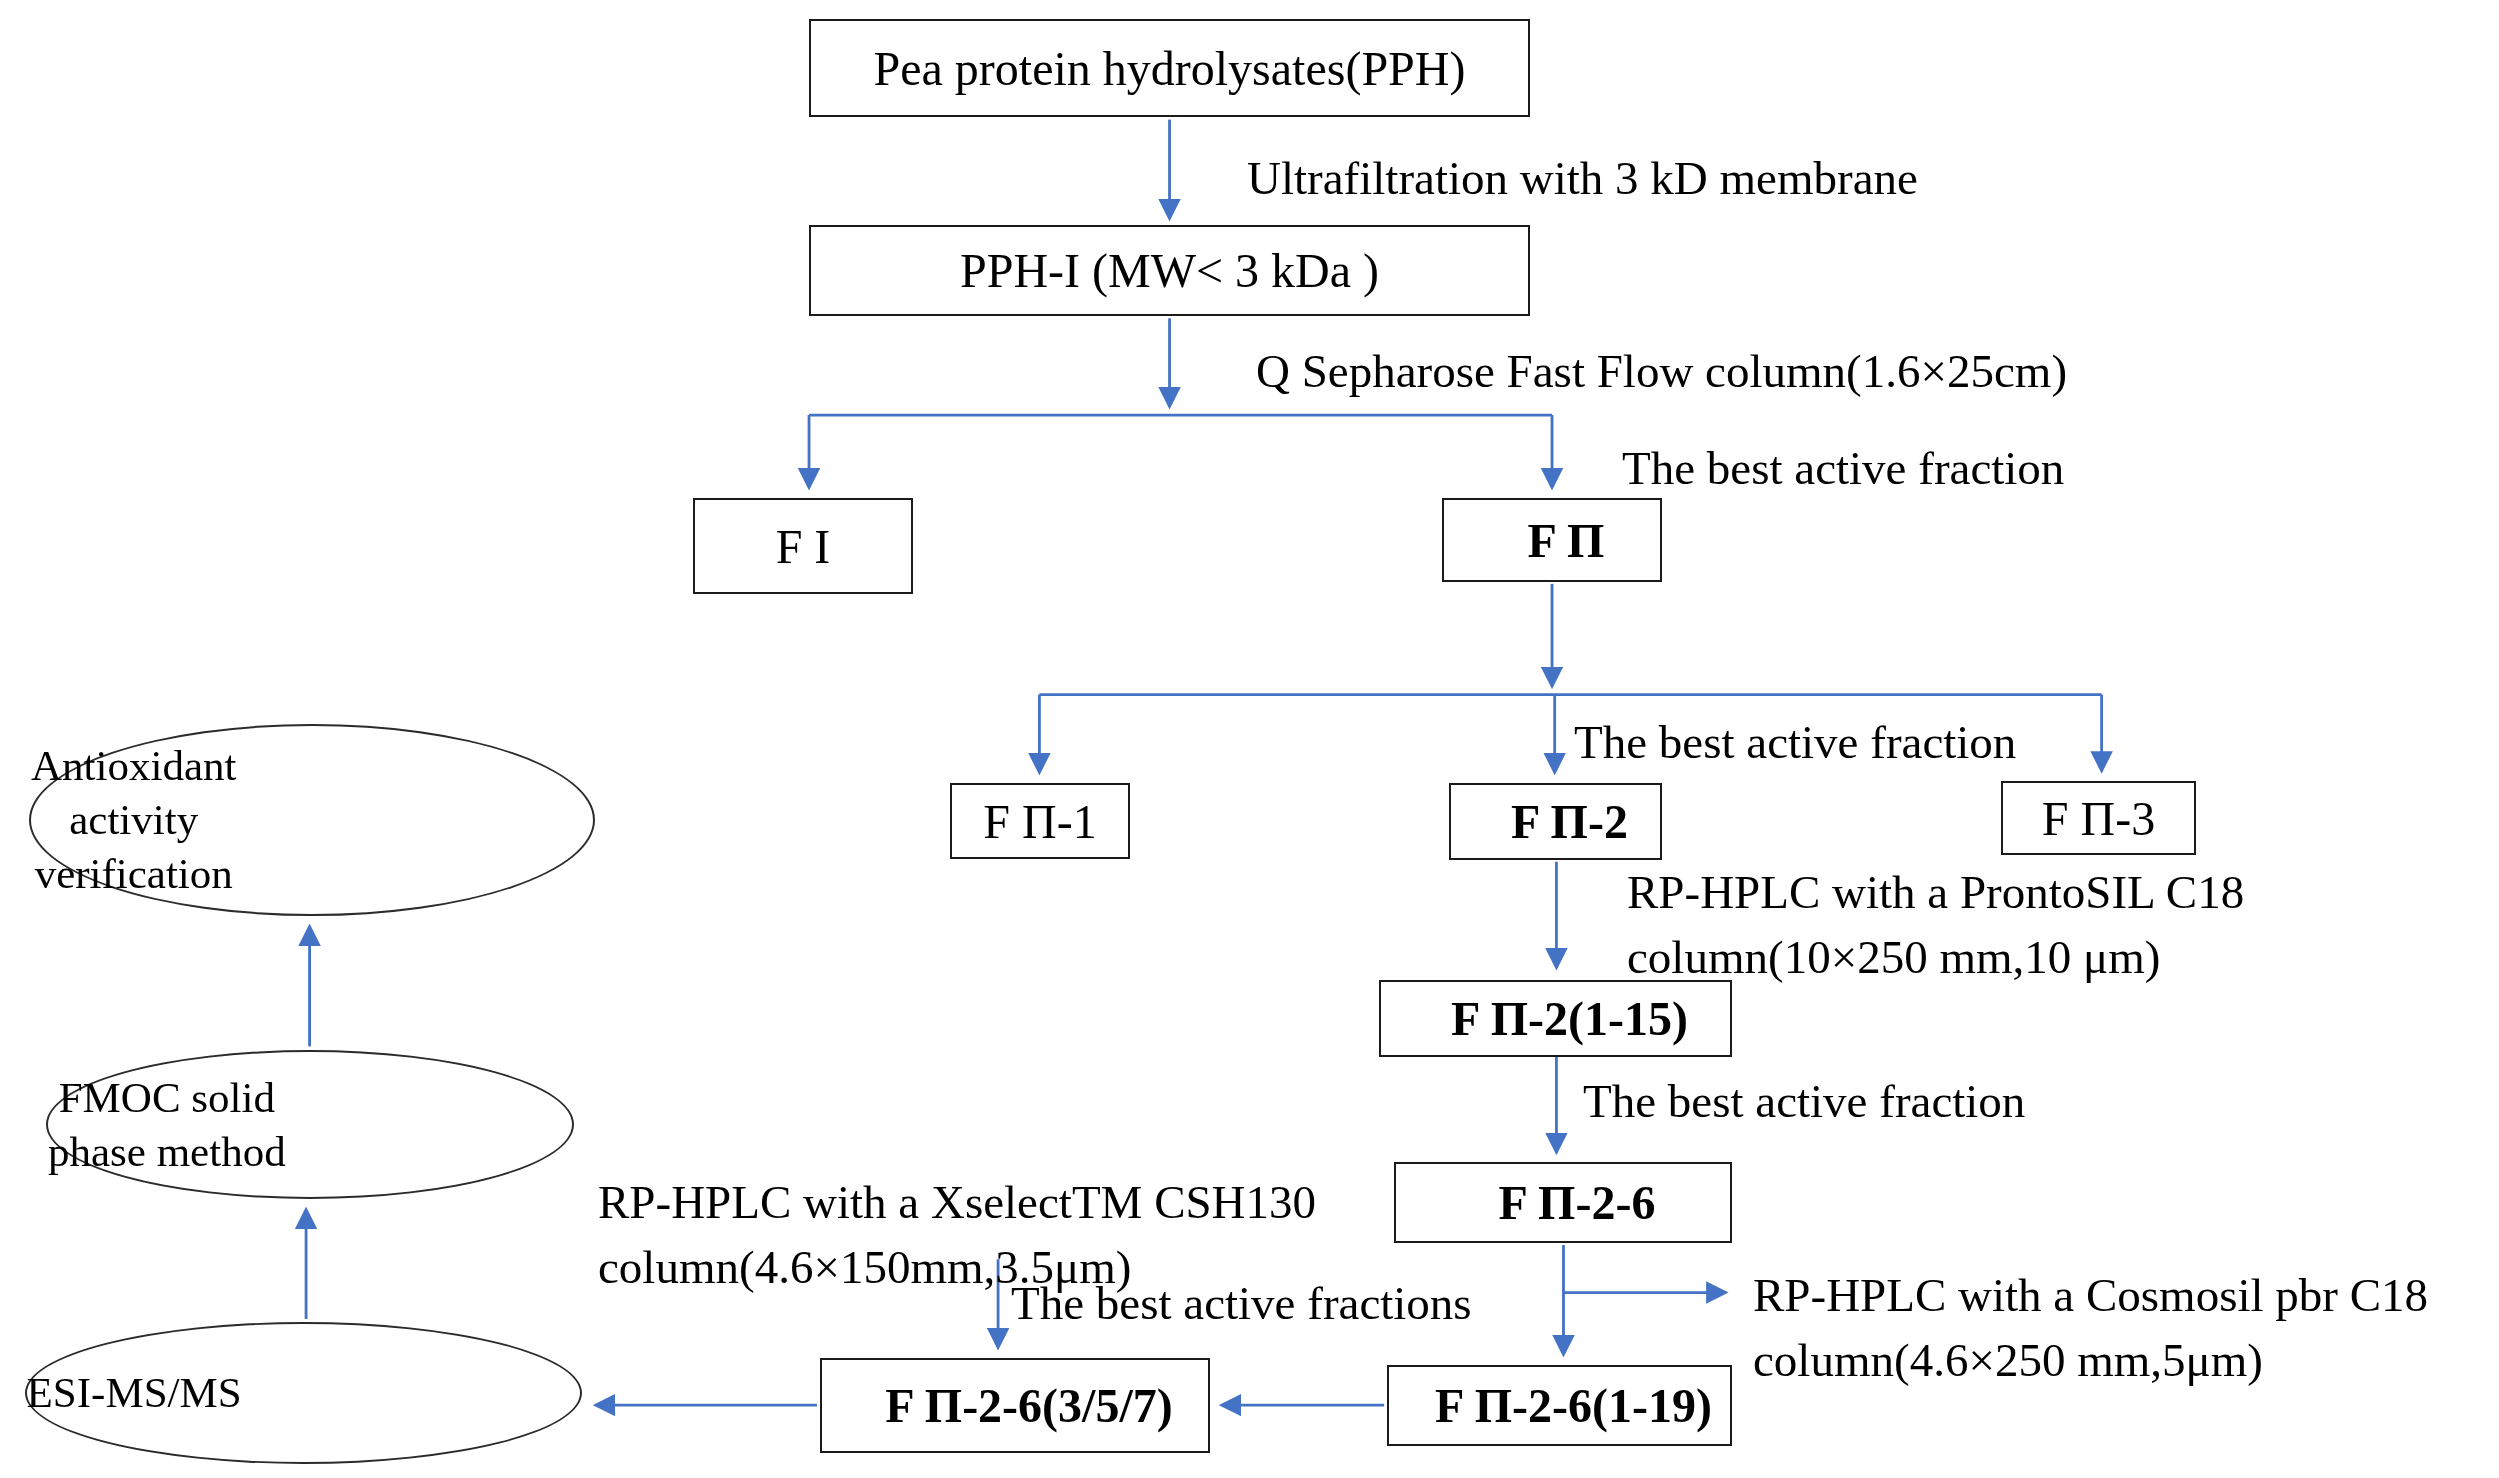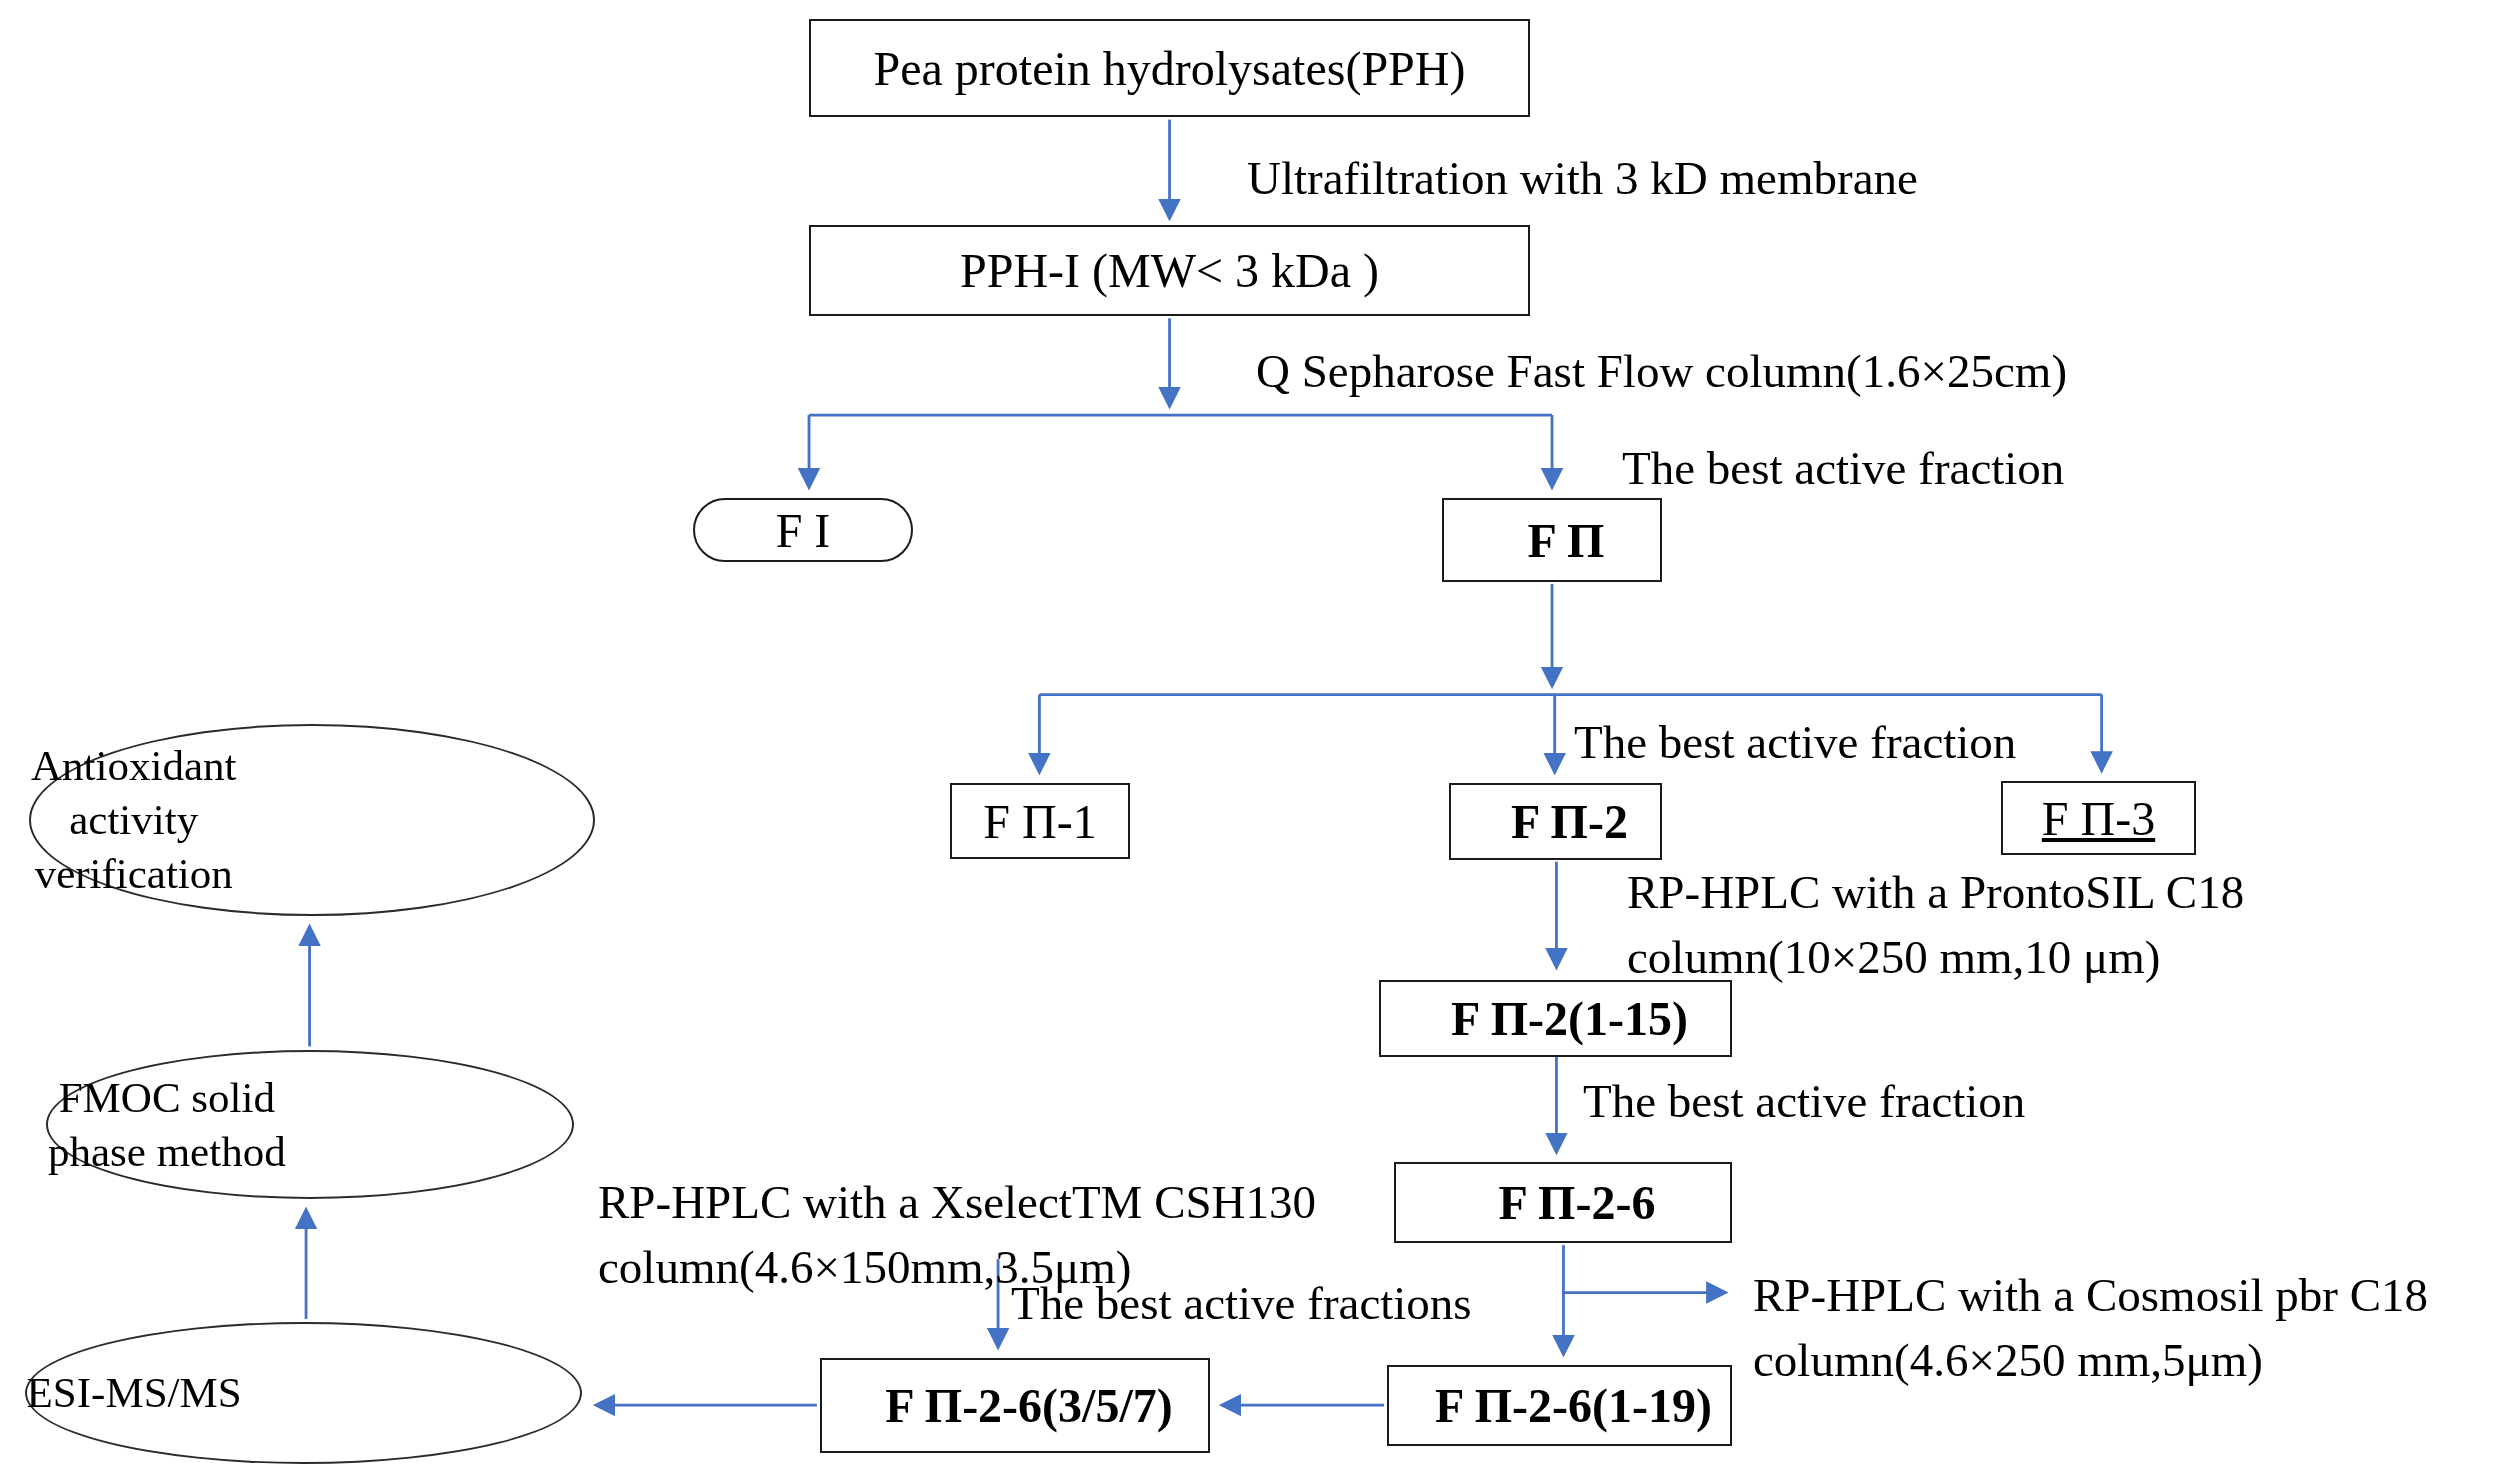--- a/index.html
+++ b/index.html
@@ -92,37 +92,37 @@
   </svg>
 
   <div class="box" style="left:809px;top:19.3px;width:721px;height:98px;">
     <span>Pea protein hydrolysates(PPH)</span>
   </div>
 
   <div class="box" style="left:809px;top:225px;width:721px;height:91px;">
     <span>PPH-I (MW&lt; 3 kDa )</span>
   </div>
 
-  <div class="box" style="left:693px;top:498px;width:220px;height:64px;border-radius:32px;">
+  <div class="box" style="left:693px;top:498px;width:220px;height:96px;">
     <span>F I</span>
   </div>
 
   <div class="box bold" style="left:1442px;top:498px;width:220px;height:84px;">
     <span>F Π</span>
   </div>
 
   <div class="box" style="left:950px;top:783px;width:180px;height:76px;text-align:right;">
     <span>F Π-1</span>
   </div>
 
   <div class="box bold" style="left:1449px;top:783px;width:213px;height:77px;">
     <span>F Π-2</span>
   </div>
 
-  <div class="box" style="left:2001px;top:781px;width:195px;height:74px;text-decoration:underline;">
+  <div class="box" style="left:2001px;top:781px;width:195px;height:74px;">
     <span>F Π-3</span>
   </div>
 
   <div class="box bold" style="left:1379px;top:980px;width:353px;height:77px;">
     <span>F Π-2(1-15)</span>
   </div>
 
   <div class="box bold" style="left:1394px;top:1162px;width:338px;height:81px;">
     <span>F Π-2-6</span>
   </div>

